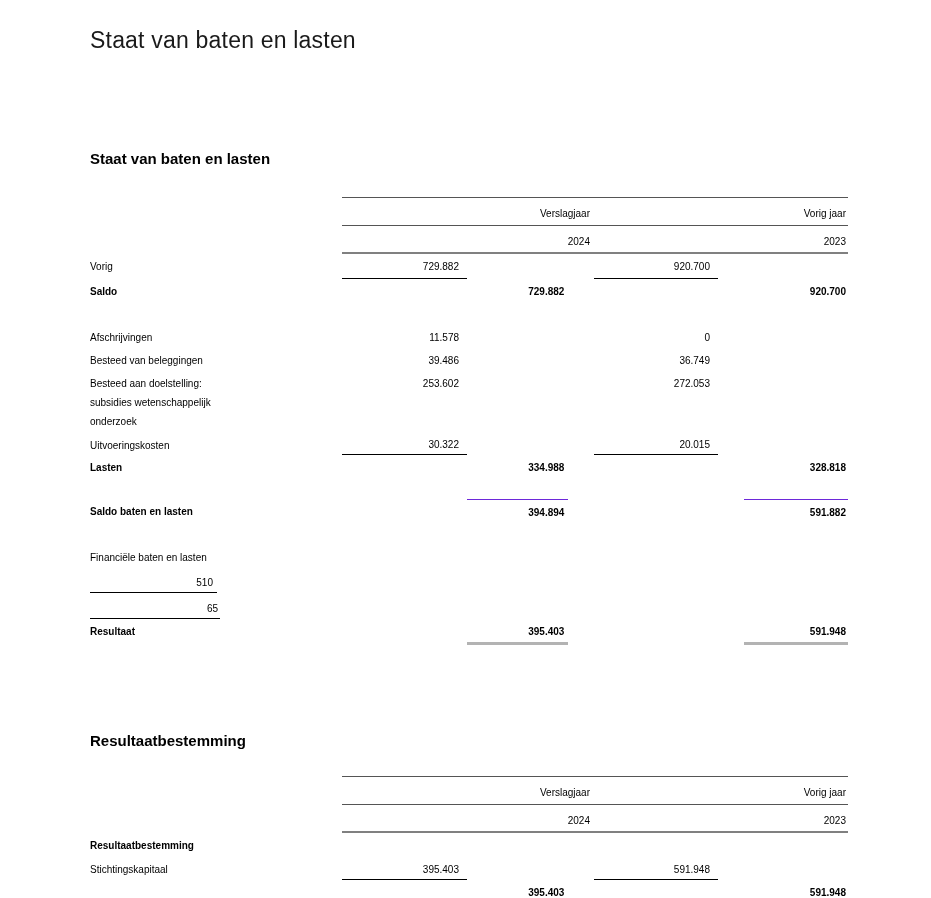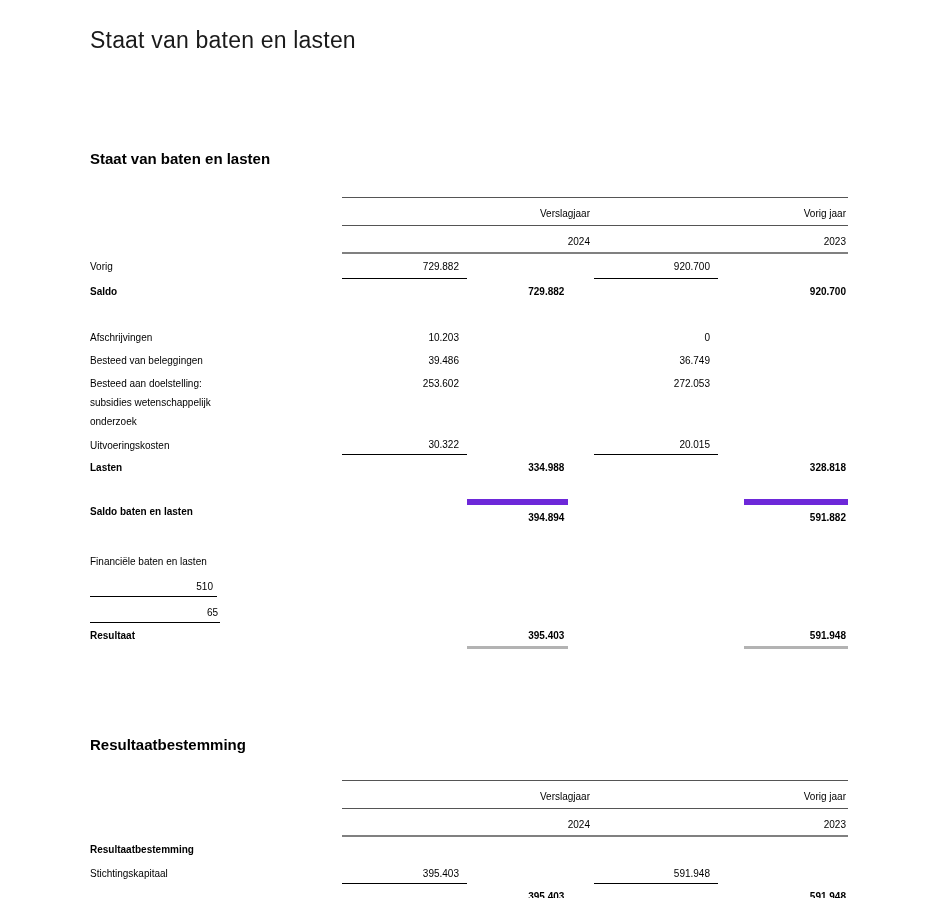--- a/index.html
+++ b/index.html
@@ -47,21 +47,21 @@
   
   .hdr-band { display: flex; margin-left: 252px; width: 506px; }
   .hdr-band .g1 { width: 252px; text-align: right; padding: 6px 4px 0 0; line-height: 19px; }
   .hdr-band .g2 { width: 254px; text-align: right; padding: 6px 2px 0 0; line-height: 19px; }
   .hdr1 .hdr-band { border-top: 1px solid #555; border-bottom: 1px solid #555; height: 29px; }
   .hdr2 .hdr-band { border-bottom: 2px solid #808080; height: 28px; }
 
   
   .u13 .c1, .u13 .c3 { border-bottom: 1px solid #000; }
   .u24 .c2, .u24 .c4 { border-bottom: 1px solid #000; }
-  .t24 .c2, .t24 .c4 { border-top: 6px solid #6d28d9; }
+  .t24 .c2, .t24 .c4 { border-top: 1px solid #6d28d9; }
   .g24 .c2, .g24 .c4 { border-bottom: 3px solid #b3b3b3; }
 
   .bold { font-weight: 700; gap: 38px; }
   .spacer22 { height: 22px; }
   .spacer21 { height: 21px; }
   .row-baten { min-height: 25px; }
   .row-saldo { min-height: 24px; }
   .row-besteed { min-height: 61px; }
   .row-uitvoering { min-height: 22px; align-items: flex-end; }
   .row-saldo-bl { min-height: 24px; }
@@ -107,21 +107,21 @@
       <div class="cell c1 num"></div>
       <div class="cell c2 num">729.882</div>
       <div class="cell c3 num"></div>
       <div class="cell c4 num">920.700</div>
     </div>
 
     <div class="spacer22"></div>
 
     <div class="row">
       <div class="cell c0 label">Afschrijvingen</div>
-      <div class="cell c1 num">10.203</div>
+      <div class="cell c1 num">11.578</div>
       <div class="cell c2 num"></div>
       <div class="cell c3 num">0</div>
       <div class="cell c4 num"></div>
     </div>
 
     <div class="row">
       <div class="cell c0 label">Besteed van beleggingen</div>
       <div class="cell c1 num">39.486</div>
       <div class="cell c2 num"></div>
       <div class="cell c3 num">36.749</div>

